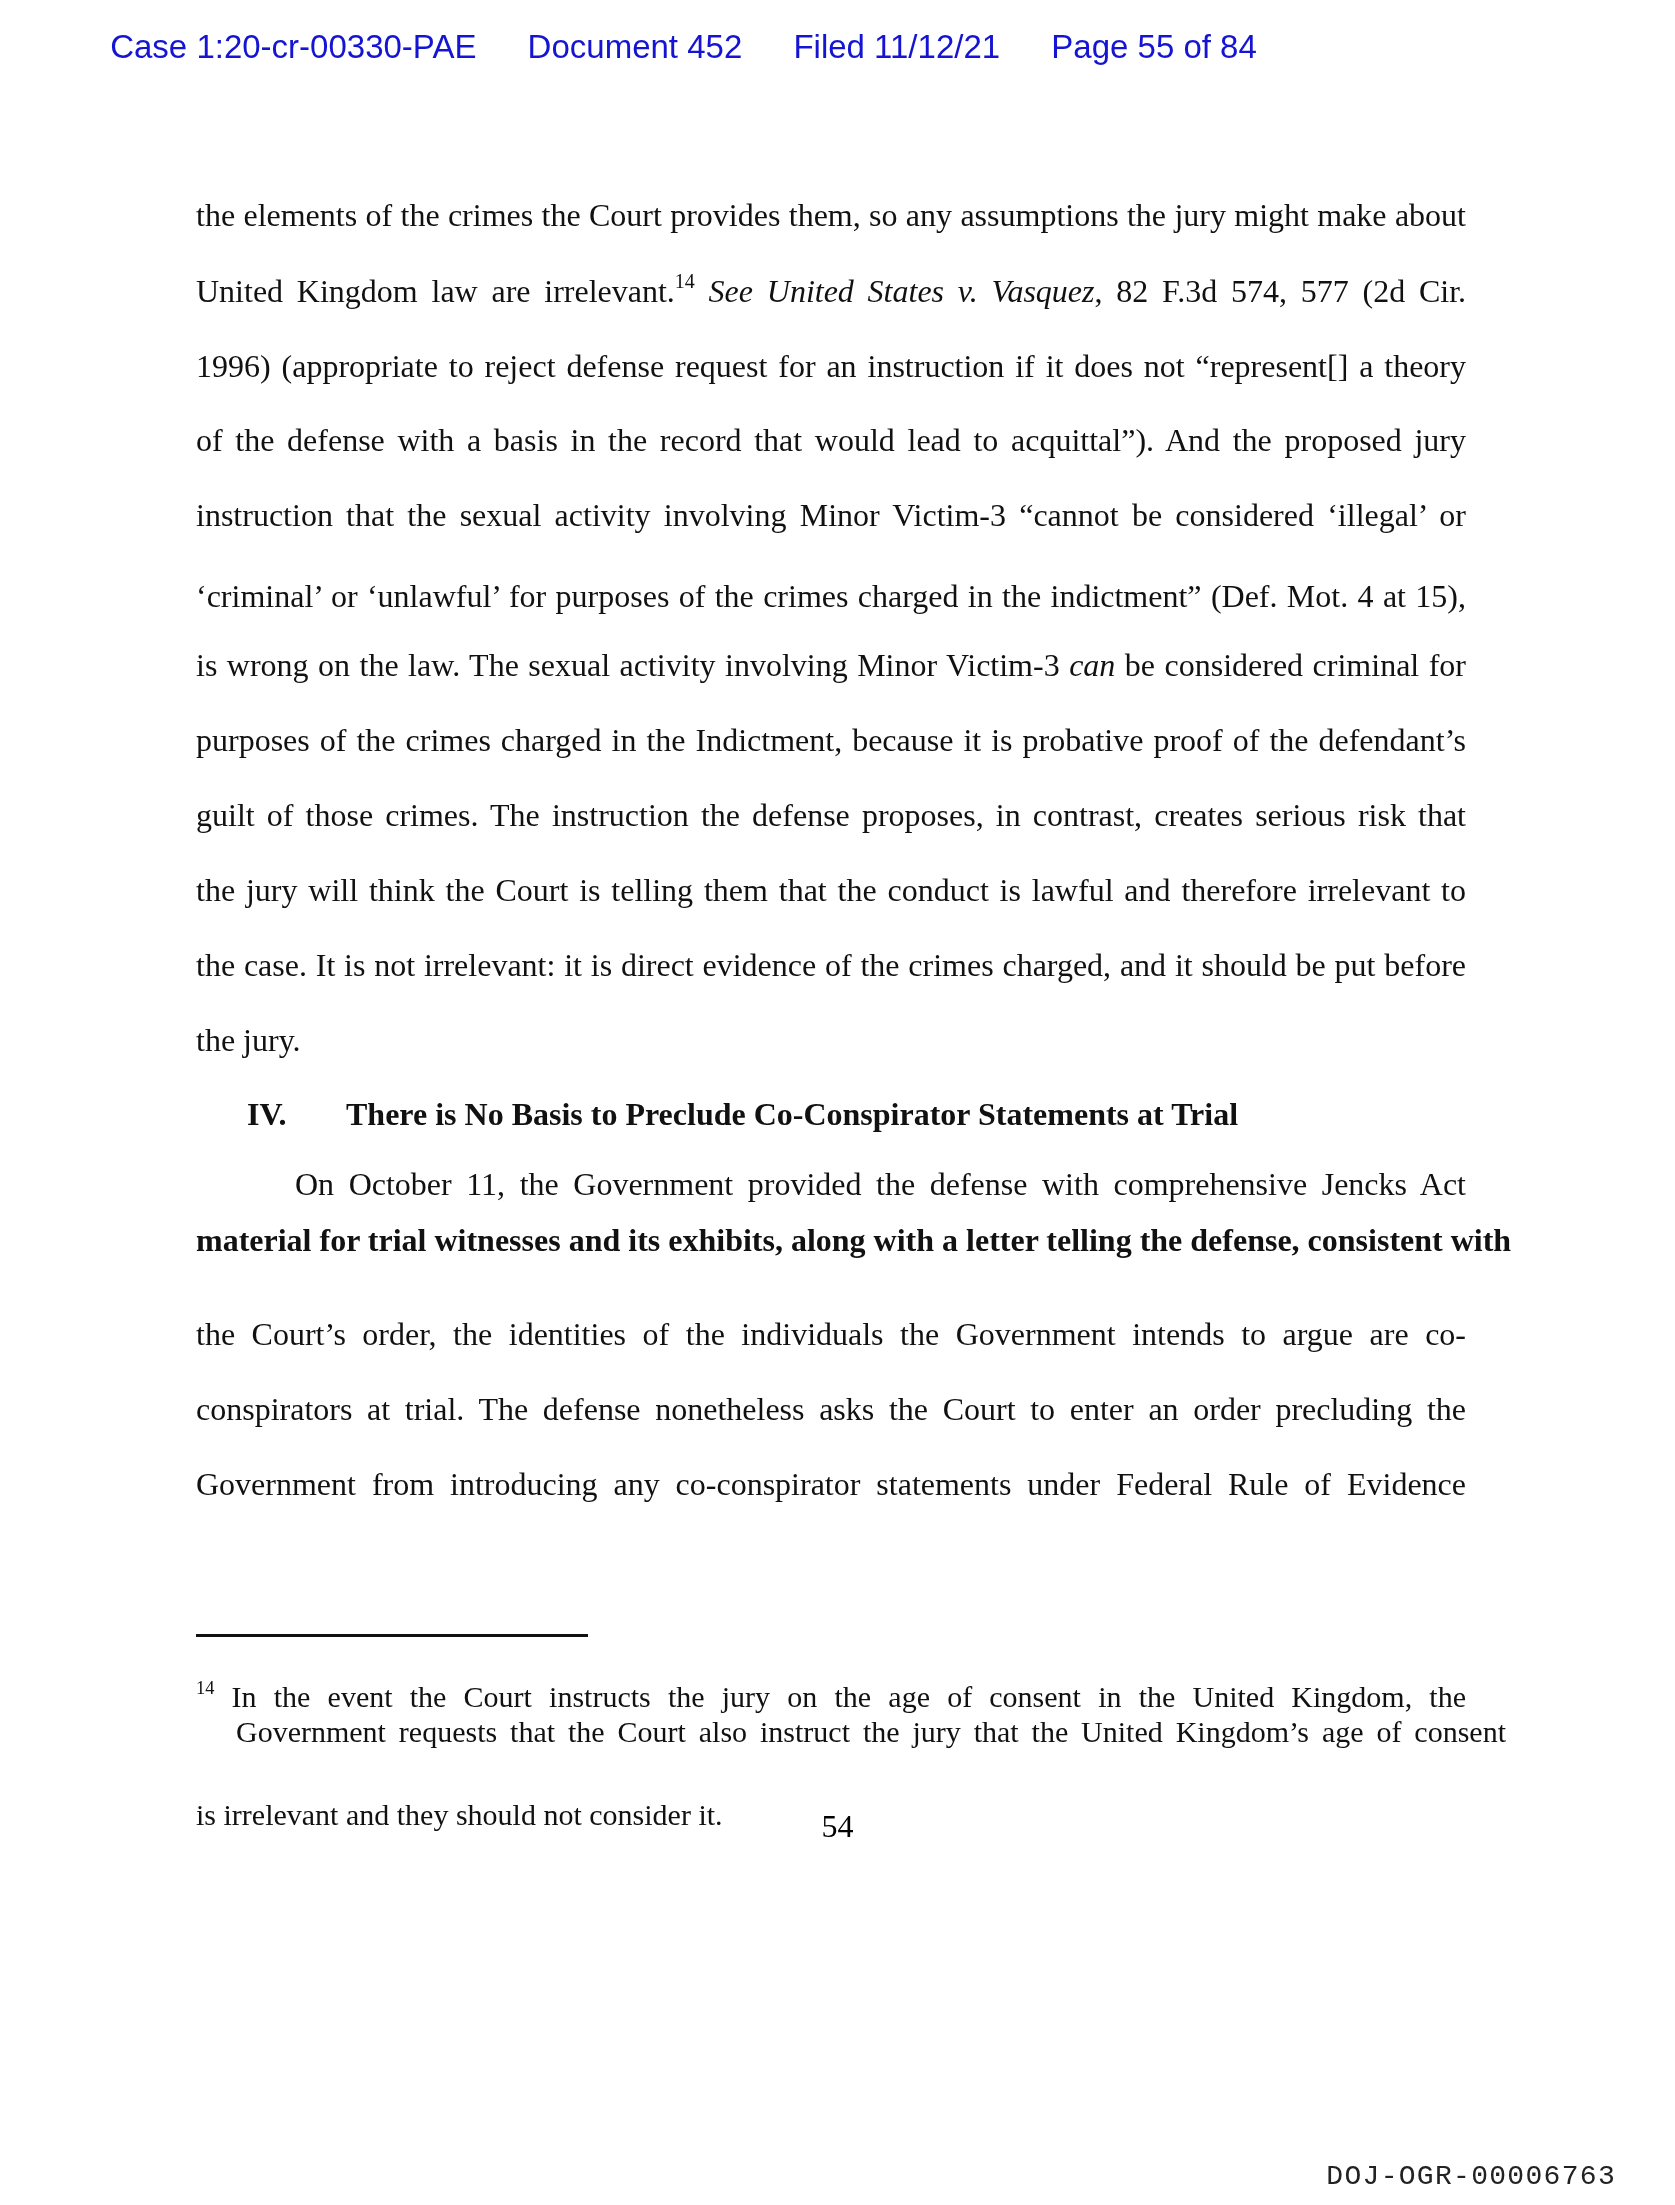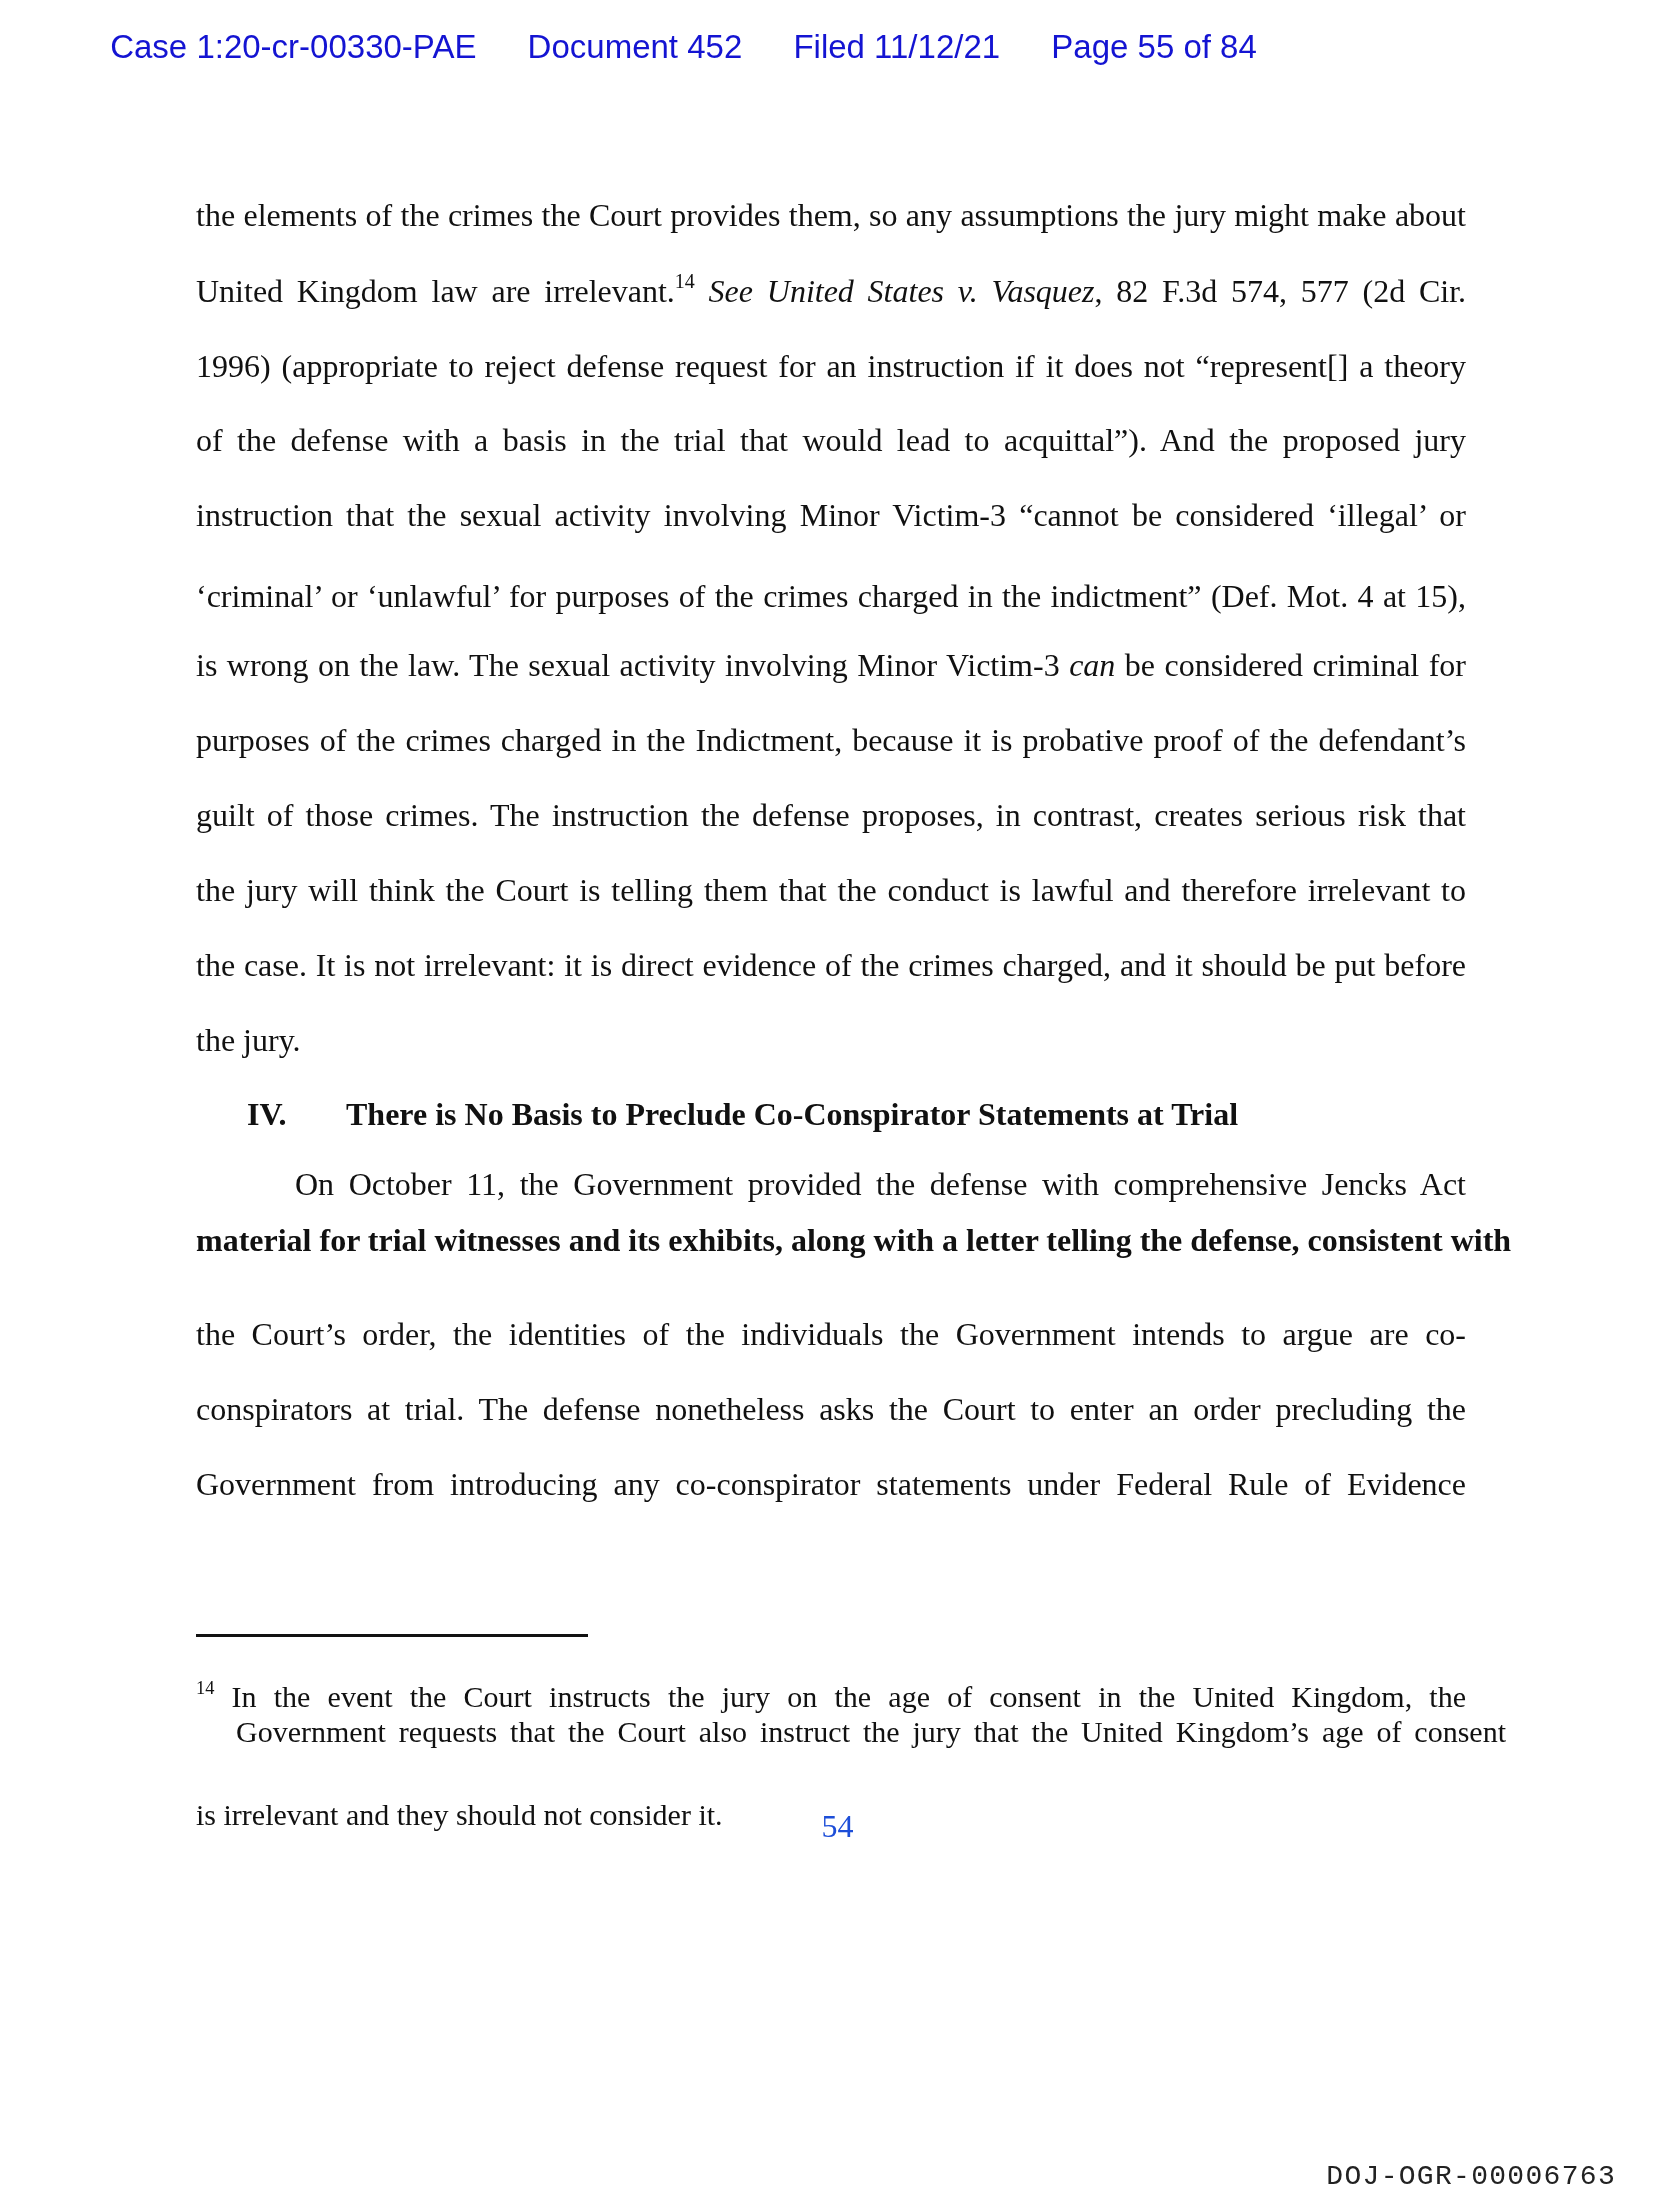--- a/index.html
+++ b/index.html
@@ -40,21 +40,21 @@
     font-size: 30px; color: #111;
   }
   .fn-line {
     position: absolute; left: 0; width: 1270px;
     white-space: nowrap; text-align: justify; text-align-last: justify;
   }
   .fn-line.last { text-align-last: left; }
   .fn-line sup { font-size: 18.4px; vertical-align: 13px; }
   .page-number {
     position: absolute; top: 1808px; left: 0; width: 1675px; text-align: center;
-    font-family: "Liberation Serif", serif; font-size: 32px; color: #1d4ed8;
+    font-family: "Liberation Serif", serif; font-size: 32px; color: #000000;
   }
   .bates {
     position: absolute; top: 2161px; right: 59px;
     font-family: "Liberation Mono", monospace; font-size: 28px; color: #222;
     letter-spacing: 1.3px;
   }
 </style>
 </head>
 <body>
 
@@ -64,21 +64,21 @@
   <span>Filed 11/12/21</span>
   <span>Page 55 of 84</span>
 </div>
 
 <div class="body-text" style="top:0;">
   <div class="line" style="top:197px;">the elements of the crimes the Court provides them, so any assumptions the jury might make about</div>
   <div class="line" style="top:273px;">
     <span>United Kingdom law are irrelevant.</span><sup>14</sup><i> See United States v. Vasquez</i><span>, 82 F.3d 574, 577 (2d Cir.</span>
   </div>
   <div class="line" style="top:348px;">1996) (appropriate to reject defense request for an instruction if it does not “represent[] a theory</div>
-  <div class="line" style="top:422px;">of the defense with a basis in the trial that would lead to acquittal”).  And the proposed jury</div>
+  <div class="line" style="top:422px;">of the defense with a basis in the record that would lead to acquittal”).  And the proposed jury</div>
   <div class="line" style="top:497px;">instruction that the sexual activity involving Minor Victim-3 “cannot be considered ‘illegal’ or</div>
   <div class="line" style="top:572px;margin-top:6px;">‘criminal’ or ‘unlawful’ for purposes of the crimes charged in the indictment” (Def. Mot. 4 at 15),</div>
   <div class="line" style="top:647px;">
     <span>is wrong on the law.  The sexual activity involving Minor Victim-3 </span><i>can</i><span> be considered criminal for</span>
   </div>
   <div class="line" style="top:722px;">purposes of the crimes charged in the Indictment, because it is probative proof of the defendant’s</div>
   <div class="line" style="top:797px;">guilt of those crimes.  The instruction the defense proposes, in contrast, creates serious risk that</div>
   <div class="line" style="top:872px;">the jury will think the Court is telling them that the conduct is lawful and therefore irrelevant to</div>
   <div class="line" style="top:947px;">the case.  It is not irrelevant: it is direct evidence of the crimes charged, and it should be put before</div>
   <div class="line last" style="top:1022px;">the jury.</div>

